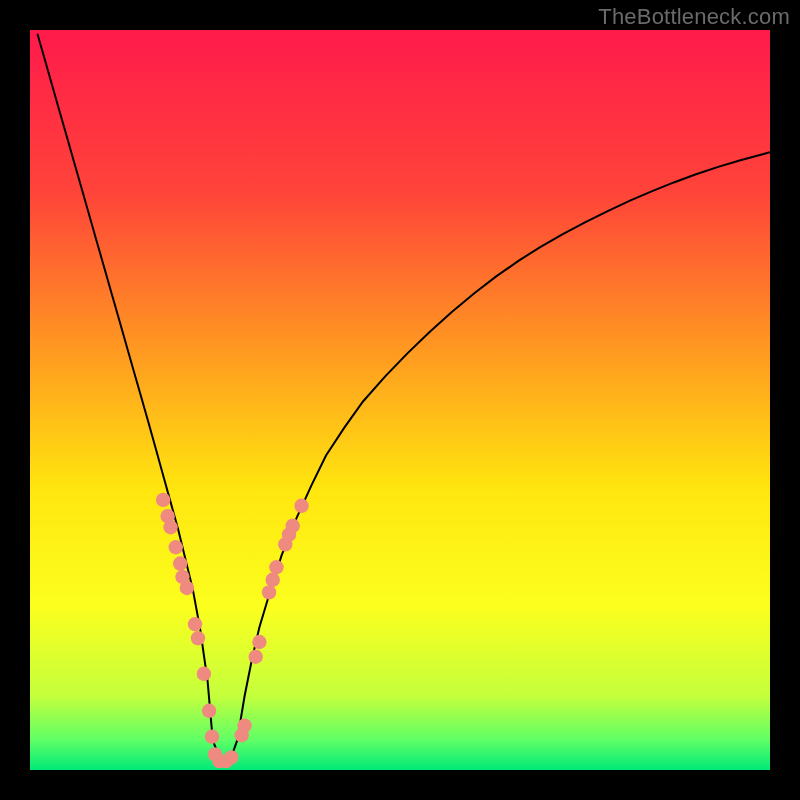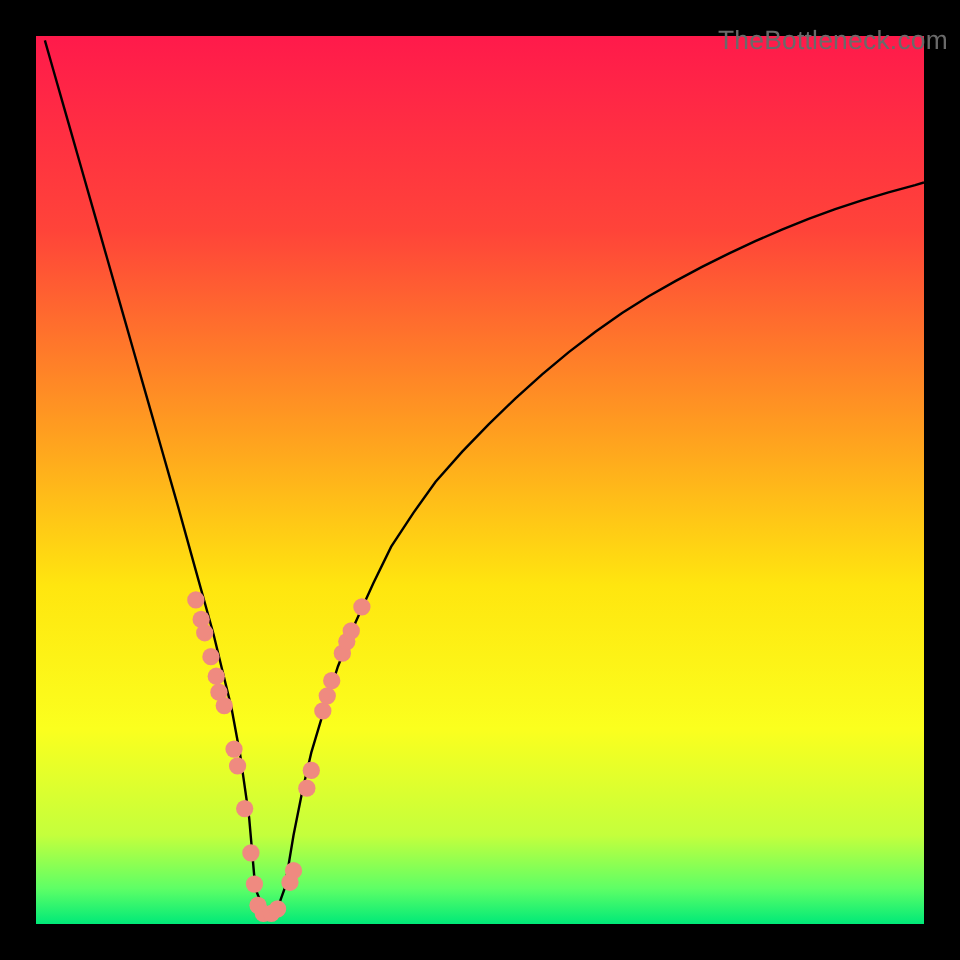--- a/index.html
+++ b/index.html
@@ -19,21 +19,21 @@
   }
   .plot-area {
     position: absolute;
     left: 30px;
     top: 30px;
     width: 740px;
     height: 740px;
   }
   .watermark {
     position: absolute;
-    top: 21px;
+    top: 4px;
     right: 10px;
     color: #6a6a6a;
     font-size: 22px;
     font-weight: 500;
     letter-spacing: 0.2px;
     user-select: none;
   }
 </style>
 </head>
 <body>

